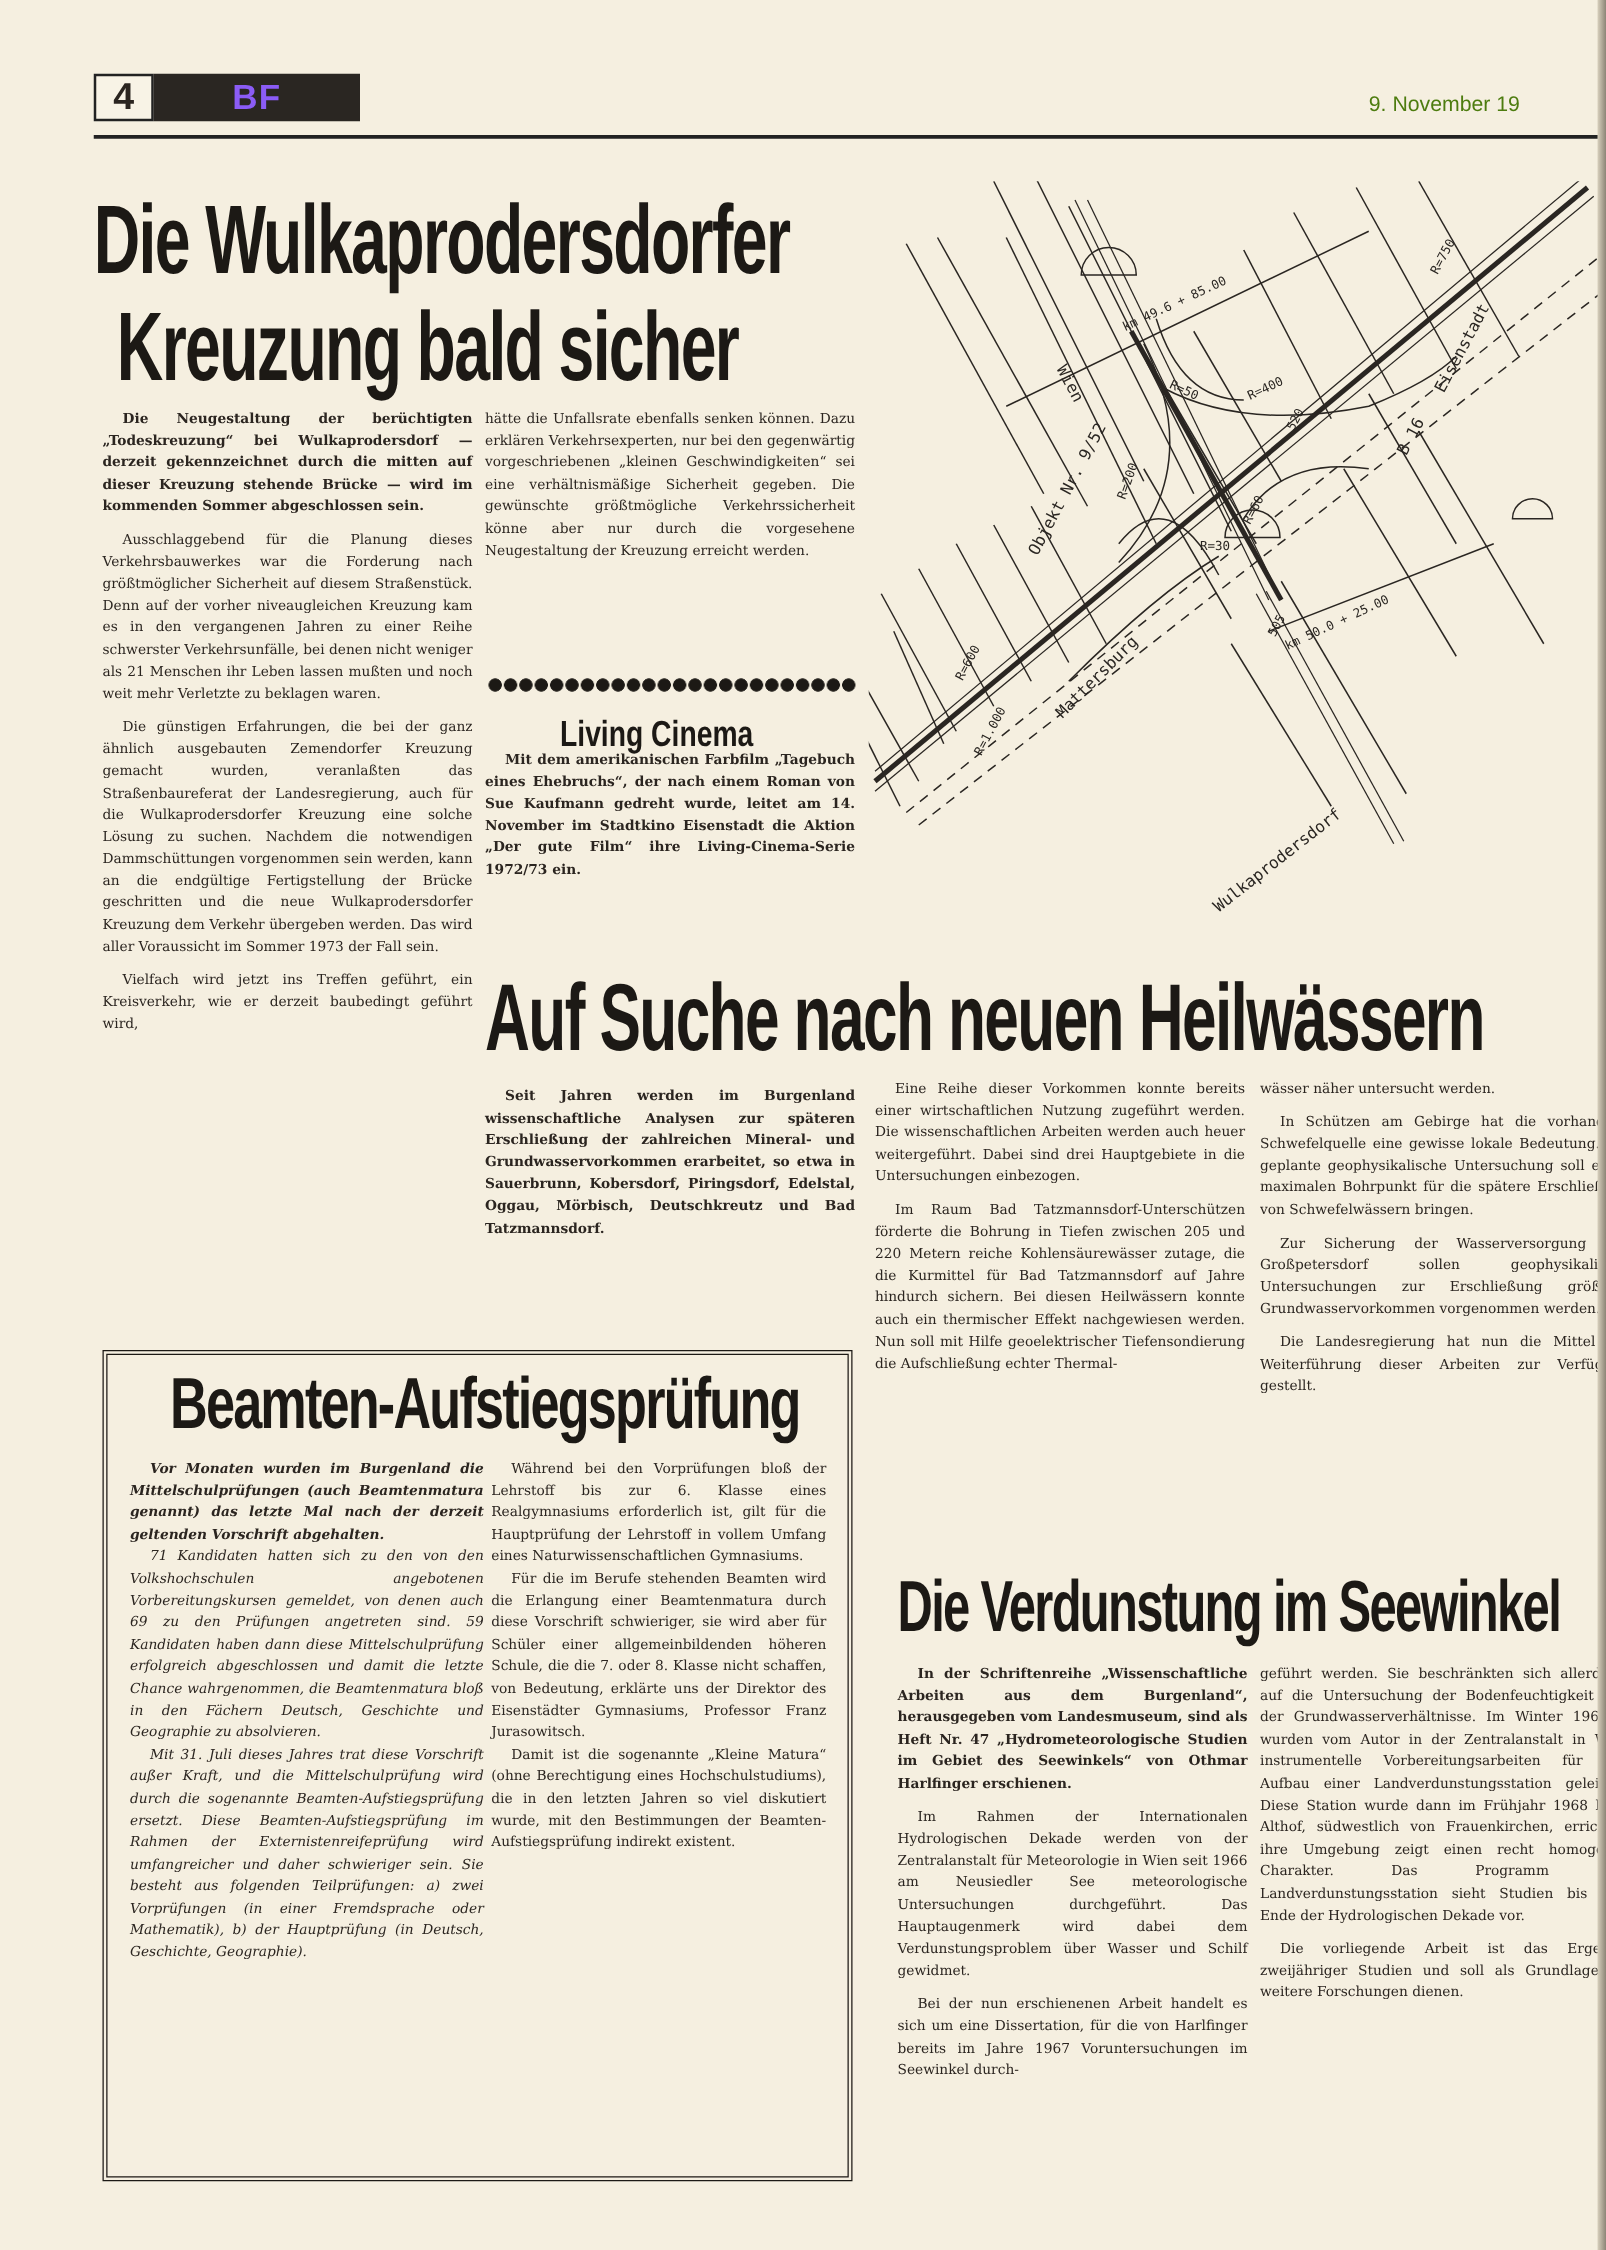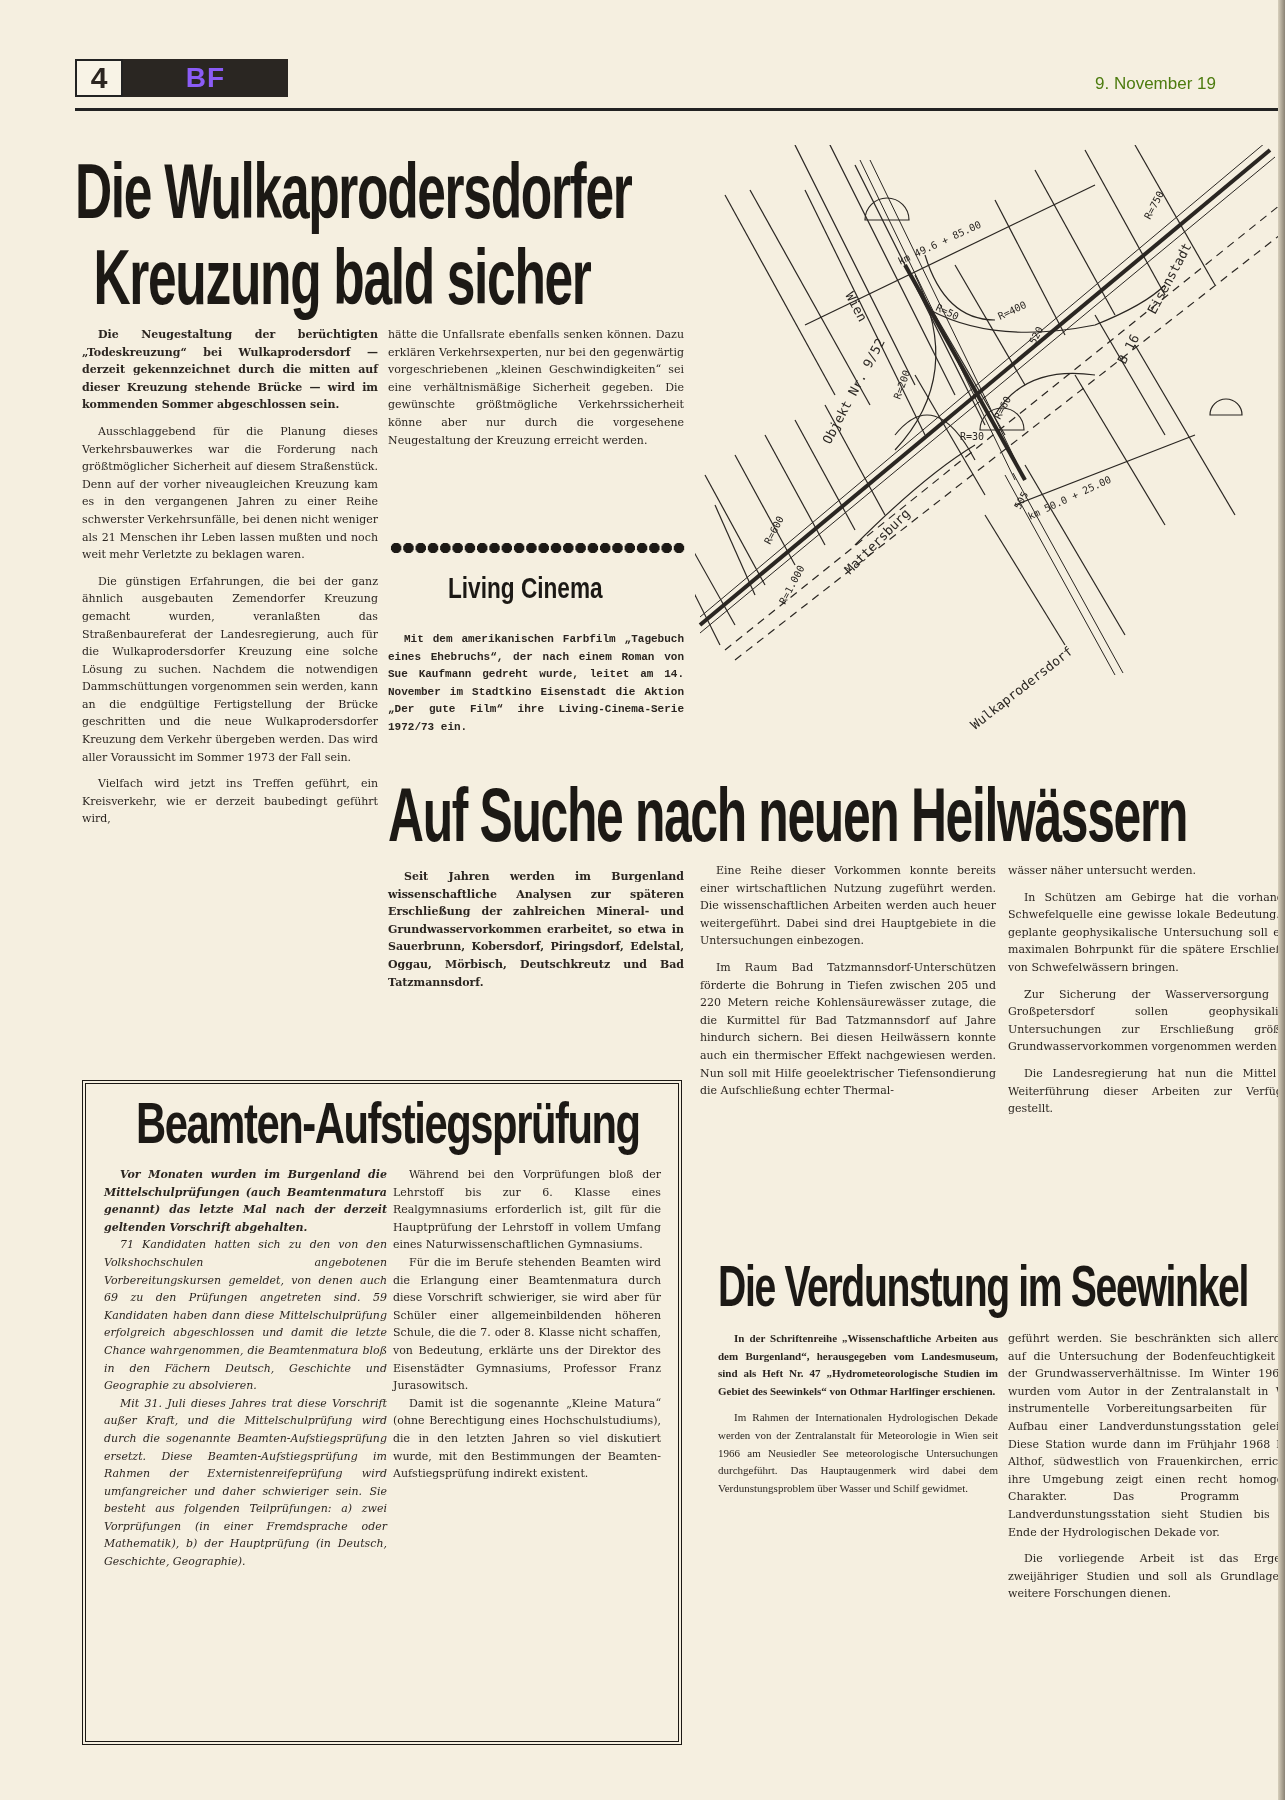--- a/index.html
+++ b/index.html
@@ -49,21 +49,21 @@
   <p>Vielfach wird jetzt ins Treffen geführt, ein Kreisverkehr, wie er derzeit baubedingt geführt wird,</p>
 </div>
 
 <div class="abs col" style="left:388px;top:326px;width:296px;">
   <p style="text-indent:0">hätte die Unfallsrate ebenfalls senken können. Dazu erklären Verkehrsexperten, nur bei den gegenwärtig vorgeschriebenen „kleinen Geschwindigkeiten“ sei eine verhältnismäßige Sicherheit gegeben. Die gewünschte größtmögliche Verkehrssicherheit könne aber nur durch die vorgesehene Neugestaltung der Kreuzung erreicht werden.</p>
 </div>
 
 <div class="abs dots"></div>
 
 <div class="abs sub-h">Living Cinema</div>
-<div class="abs col" style="left:388px;top:631px;width:296px;font-family:Liberation Mono, monospace;">
+<div class="abs col" style="left:388px;top:599px;width:296px;">
   <p class="lead">Mit dem amerikanischen Farbfilm „Tagebuch eines Ehebruchs“, der nach einem Roman von Sue Kaufmann gedreht wurde, leitet am 14. November im Stadtkino Eisenstadt die Aktion „Der gute Film“ ihre Living-Cinema-Serie 1972/73 ein.</p>
 </div>
 
 <svg class="abs map" viewBox="0 0 585 605">
   <g stroke="#2a2622" fill="none" stroke-width="1.2">
 
     <g>
       <line x1="100" y1="0" x2="220" y2="240"></line>
         <line x1="130" y1="-10" x2="260" y2="250"></line>
       <line x1="160" y1="20" x2="290" y2="280"></line>
@@ -162,22 +162,23 @@
   <p class="tight">71 Kandidaten hatten sich zu den von den Volkshochschulen angebotenen Vorbereitungskursen gemeldet, von denen auch 69 zu den Prüfungen angetreten sind. 59 Kandidaten haben dann diese Mittelschulprüfung erfolgreich abgeschlossen und damit die letzte Chance wahrgenommen, die Beamtenmatura bloß in den Fächern Deutsch, Geschichte und Geographie zu absolvieren.</p>
   <p class="tight">Mit 31. Juli dieses Jahres trat diese Vorschrift außer Kraft, und die Mittelschulprüfung wird durch die sogenannte Beamten-Aufstiegsprüfung ersetzt. Diese Beamten-Aufstiegsprüfung im Rahmen der Externistenreifeprüfung wird umfangreicher und daher schwieriger sein. Sie besteht aus folgenden Teilprüfungen: a) zwei Vorprüfungen (in einer Fremdsprache oder Mathematik), b) der Hauptprüfung (in Deutsch, Geschichte, Geographie).</p>
 </div>
 <div class="abs col" style="left:393px;top:1166px;width:268px;">
   <p class="tight">Während bei den Vorprüfungen bloß der Lehrstoff bis zur 6. Klasse eines Realgymnasiums erforderlich ist, gilt für die Hauptprüfung der Lehrstoff in vollem Umfang eines Naturwissenschaftlichen Gymnasiums.</p>
   <p class="tight">Für die im Berufe stehenden Beamten wird die Erlangung einer Beamtenmatura durch diese Vorschrift schwieriger, sie wird aber für Schüler einer allgemeinbildenden höheren Schule, die die 7. oder 8. Klasse nicht schaffen, von Bedeutung, erklärte uns der Direktor des Eisenstädter Gymnasiums, Professor Franz Jurasowitsch.</p>
   <p class="tight">Damit ist die sogenannte „Kleine Matura“ (ohne Berechtigung eines Hochschulstudiums), die in den letzten Jahren so viel diskutiert wurde, mit den Bestimmungen der Beamten-Aufstiegsprüfung indirekt existent.</p>
 </div>
 
 <div class="abs headline h4">Die Verdunstung im Seewinkel</div>
-<div class="abs col" style="left:718px;top:1330px;width:280px;font-family:Liberation Serif, serif;">
+<div class="abs col" style="left:718px;top:1330px;width:280px;">
   <p class="lead">In der Schriftenreihe „Wissenschaftliche Arbeiten aus dem Burgenland“, herausgegeben vom Landesmuseum, sind als Heft Nr. 47 „Hydrometeorologische Studien im Gebiet des Seewinkels“ von Othmar Harlfinger erschienen.</p>
   <p>Im Rahmen der Internationalen Hydrologischen Dekade werden von der Zentralanstalt für Meteorologie in Wien seit 1966 am Neusiedler See meteorologische Untersuchungen durchgeführt. Das Hauptaugenmerk wird dabei dem Verdunstungsproblem über Wasser und Schilf gewidmet.</p>
+  <p>Bei der nun erschienenen Arbeit handelt es sich um eine Dissertation, für die von Harlfinger bereits im Jahre 1967 Voruntersuchungen im Seewinkel durch-</p>
 </div>
 <div class="abs col" style="left:1008px;top:1330px;width:296px;overflow:hidden;">
   <p style="text-indent:0">geführt werden. Sie beschränkten sich allerdings auf die Untersuchung der Bodenfeuchtigkeit und der Grundwasserverhältnisse. Im Winter 1967/68 wurden vom Autor in der Zentralanstalt in Wien instrumentelle Vorbereitungsarbeiten für den Aufbau einer Landverdunstungsstation geleistet. Diese Station wurde dann im Frühjahr 1968 beim Althof, südwestlich von Frauenkirchen, errichtet, ihre Umgebung zeigt einen recht homogenen Charakter. Das Programm der Landverdunstungsstation sieht Studien bis zum Ende der Hydrologischen Dekade vor.</p>
   <p>Die vorliegende Arbeit ist das Ergebnis zweijähriger Studien und soll als Grundlage für weitere Forschungen dienen.</p>
 </div>
 
 <div class="abs right-edge"></div>
 
 </body></html>

